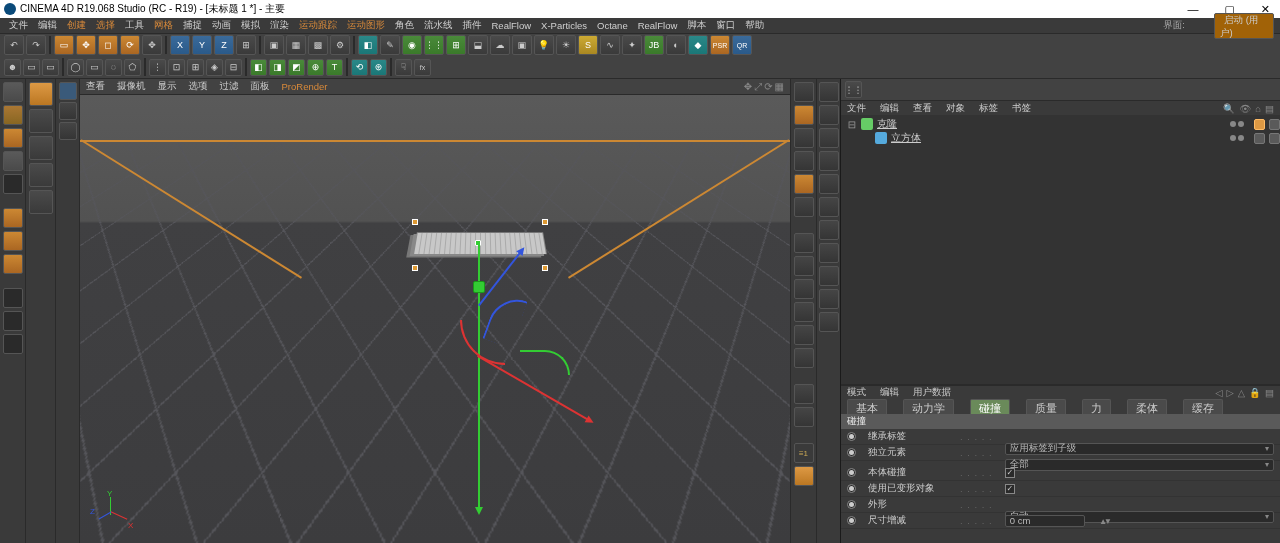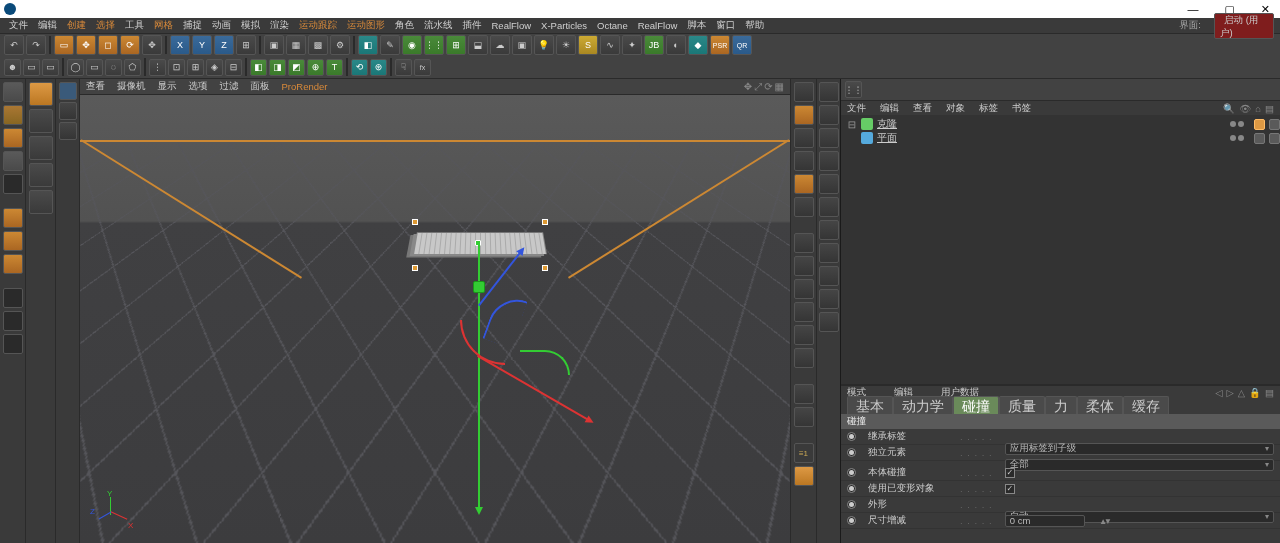--- a/index.html
+++ b/index.html
@@ -9,21 +9,21 @@
 .titlebar { height:18px; background:#fff; display:flex; align-items:center; padding:0 4px; color:#000; font-size:10px; }
 .titlebar .logo { width:12px; height:12px; background:#0a4a7a; border-radius:50%; margin-right:4px; }
 .titlebar .wcontrols { margin-left:auto; display:flex; gap:14px; font-size:11px; }
 .titlebar .wcontrols span { padding:0 6px; cursor:default; }
 
 
 .menubar { height:15px; background:#3a3a3a; display:flex; align-items:center; padding-left:4px; font-size:9.5px; color:#d0d0d0; }
 .menubar span { padding:0 5px; }
 .menubar .hl-orange { color:#d98a3a; }
 .menubar .right { margin-left:auto; padding-right:6px; color:#aaa; display:flex; align-items:center; gap:8px; }
-.menubar .rbox { width:60px; height:26px; background:#7f1d1d; border:1px solid #555; border-radius:2px; display:inline-block; }
+.menubar .rbox { width:60px; height:26px; background:#a16207; border:1px solid #555; border-radius:2px; display:inline-block;margin-left:16px; }
 
 
 .maintb { background:#424242; border-top:1px solid #2a2a2a; border-bottom:1px solid #2a2a2a; }
 .tbrow { height:22px; display:flex; align-items:center; padding:0 4px; gap:2px; }
 .ticon { width:17px; height:17px; border:1px solid #555; border-radius:2px; background:linear-gradient(#4a4a4a,#3a3a3a); display:flex; align-items:center; justify-content:center; font-size:9px; color:#ccc; }
 .ticon.big { width:20px; height:20px; }
 .ticon.orange { background:linear-gradient(#cc8833,#aa6622); color:#fff; }
 .ticon.green  { background:linear-gradient(#4a8a3a,#3a7a2a); color:#fff; }
 .ticon.blue   { background:linear-gradient(#3a6a9a,#2a5a8a); color:#fff; }
 .ticon.yellow { background:linear-gradient(#ccaa33,#aa8822); color:#fff; }
@@ -121,25 +121,25 @@
 .objrow .tog{ width:10px; text-align:center; color:#999; }
 .objrow .oicon{ width:12px; height:12px; border-radius:2px; }
 .oi-cloner{ background:#66cc66; } .oi-cube{ background:#55aadd; } .oi-plane{ background:#55aadd; }
 .objrow .oname{ flex:0 0 90px;text-decoration:underline; }
 .objrow .vis{ display:flex; gap:2px; margin-left:auto; margin-right:6px; }
 .dot{ width:6px; height:6px; border-radius:50%; background:#888; }
 .tagicon{ width:11px; height:11px; background:#5a5a5a; border:1px solid #777; border-radius:2px; }
 .tagicon.active{ background:#dd9944; border-color:#ffbb66; }
 
 
-.attr-menu { height:14px; background:#3a3a3a; display:flex; align-items:center; padding:0 6px; gap:28px; font-size:9.5px; color:#ccc; border-top:1px solid #2a2a2a; }
+.attr-menu { height:14px; background:#3a3a3a; display:flex; align-items:center; padding:0 6px; gap:14px; font-size:9.5px; color:#ccc; border-top:1px solid #2a2a2a; }
 .attr-menu .ricons{ margin-left:auto; display:flex; gap:4px; color:#888; }
 .attr-title { height:16px; background:#3a3a3a; display:flex; align-items:center; gap:6px; padding:0 6px; font-size:10px; color:#ddd; }
 .attr-title .tico{ width:11px; height:11px; background:#55aadd; border-radius:2px; }
-.attr-tabs { height:15px; display:flex; padding-left:6px; gap:0; font-size:14px; align-items:center; }
+.attr-tabs { height:15px; display:flex; padding-left:6px; gap:16px; font-size:11px; align-items:flex-start; }
 .attr-tab { padding:1px 8px; background:#4a4a4a; color:#ccc; border:1px solid #555; border-bottom:none; border-radius:2px 2px 0 0; }
 .attr-tab.active{ background:#6a8a5a; color:#fff; }
 .attr-sect { background:#5a5a5a; color:#eee; padding:1px 6px; font-size:9.5px; }
 .attr-body { flex:1; background:#3a3a3a; overflow:auto; }
 .attr-row { display:flex; align-items:center; height:16px; padding:0 6px; gap:12px; font-size:9.5px; color:#ccc; border-bottom:1px solid #333; }
 .attr-row .rad{ width:9px; height:9px; border:1px solid #888; border-radius:50%; background:#2a2a2a; }
 .attr-row .rad.on::after{ content:''; display:block; width:5px; height:5px; margin:1px; background:#ccc; border-radius:50%; }
 .attr-row .lbl{ width:80px; }
 .attr-row .dots{ color:#666; letter-spacing:1px; }
 .attr-row .field{ flex:1; height:12px; background:#2a2a2a; border:1px solid #555; border-radius:2px; padding:0 4px; color:#bbb; display:flex; align-items:center;margin-top:24px; }
@@ -147,20 +147,21 @@
 .attr-row .chk{ width:10px; height:10px; border:1px solid #888; background:#2a2a2a; display:flex; align-items:center; justify-content:center; }
 .attr-row .chk.on::after{ content:'✓'; font-size:8px; color:#ccc; }
 .attr-row .spin{ width:80px; height:12px; background:#2a2a2a; border:1px solid #555; border-radius:2px; padding:0 4px; color:#bbb; display:flex; align-items:center; }
 .attr-row .unit{ color:#888; margin-left:4px; }
 </style>
 </head>
 <body>
 
 <div class="titlebar">
   <div class="logo"></div>
+  <span>CINEMA 4D R19.068 Studio (RC - R19) - [未标题 1 *] - 主要</span>
   <div class="wcontrols">
     <span>—</span>
     <span>▢</span>
     <span>✕</span>
   </div>
 </div>
 
 <div class="menubar" id="mainmenu">
   <span>文件</span>
     <span>编辑</span>
@@ -399,24 +400,24 @@
           <span class="tog">⊟</span>
           <span class="oicon oi-cloner"></span>
           <span class="oname">克隆</span>
           <span class="vis">
             <span class="dot"></span>
             <span class="dot"></span>
           </span>
           <span class="tagicon active"></span>
           <span class="tagicon"></span>
         </div>
-        <div class="objrow" style="padding-left: 6px;">
+        <div class="objrow" style="padding-left: 20px;">
           <span class="tog"></span>
-          <span class="oicon oi-plane"></span>
-          <span class="oname">平面</span>
+          <span class="oicon oi-cube"></span>
+          <span class="oname">立方体</span>
           <span class="vis">
             <span class="dot"></span>
             <span class="dot"></span>
           </span>
           <span class="tagicon"></span>
           <span class="tagicon"></span>
         </div>
       </div>
 
     <div class="attr-menu" id="attrmenu">

